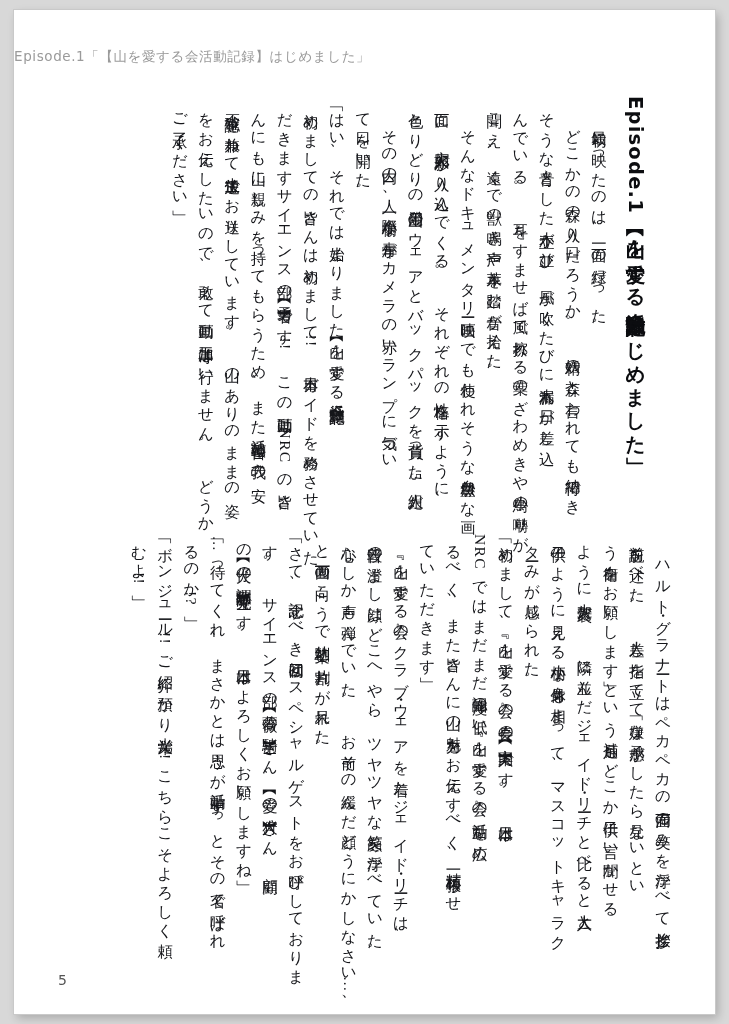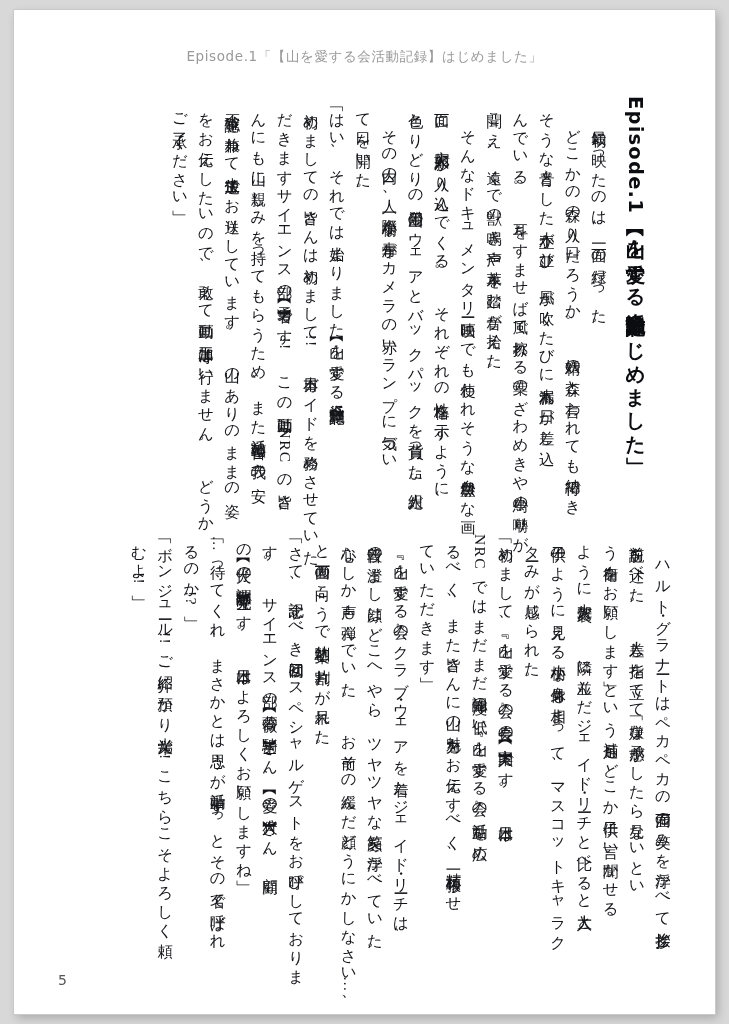--- a/index.html
+++ b/index.html
@@ -23,21 +23,20 @@
     box-shadow: 0 0 0 1px #c9c9c9, 3px 4px 9px rgba(0,0,0,0.22);
     overflow: hidden;
   }
 
   
   #header {
     position: absolute;
     left: 0;
     top: 38px;
     width: 701px;
-    text-align: center;
     font-family: "DejaVu Sans", "Liberation Sans", sans-serif;
     font-size: 13.5px;
     letter-spacing: 0.6px;
     color: #9a9a9a;
     white-space: nowrap;
     user-select: none;
   }
 
   
   #folio {

